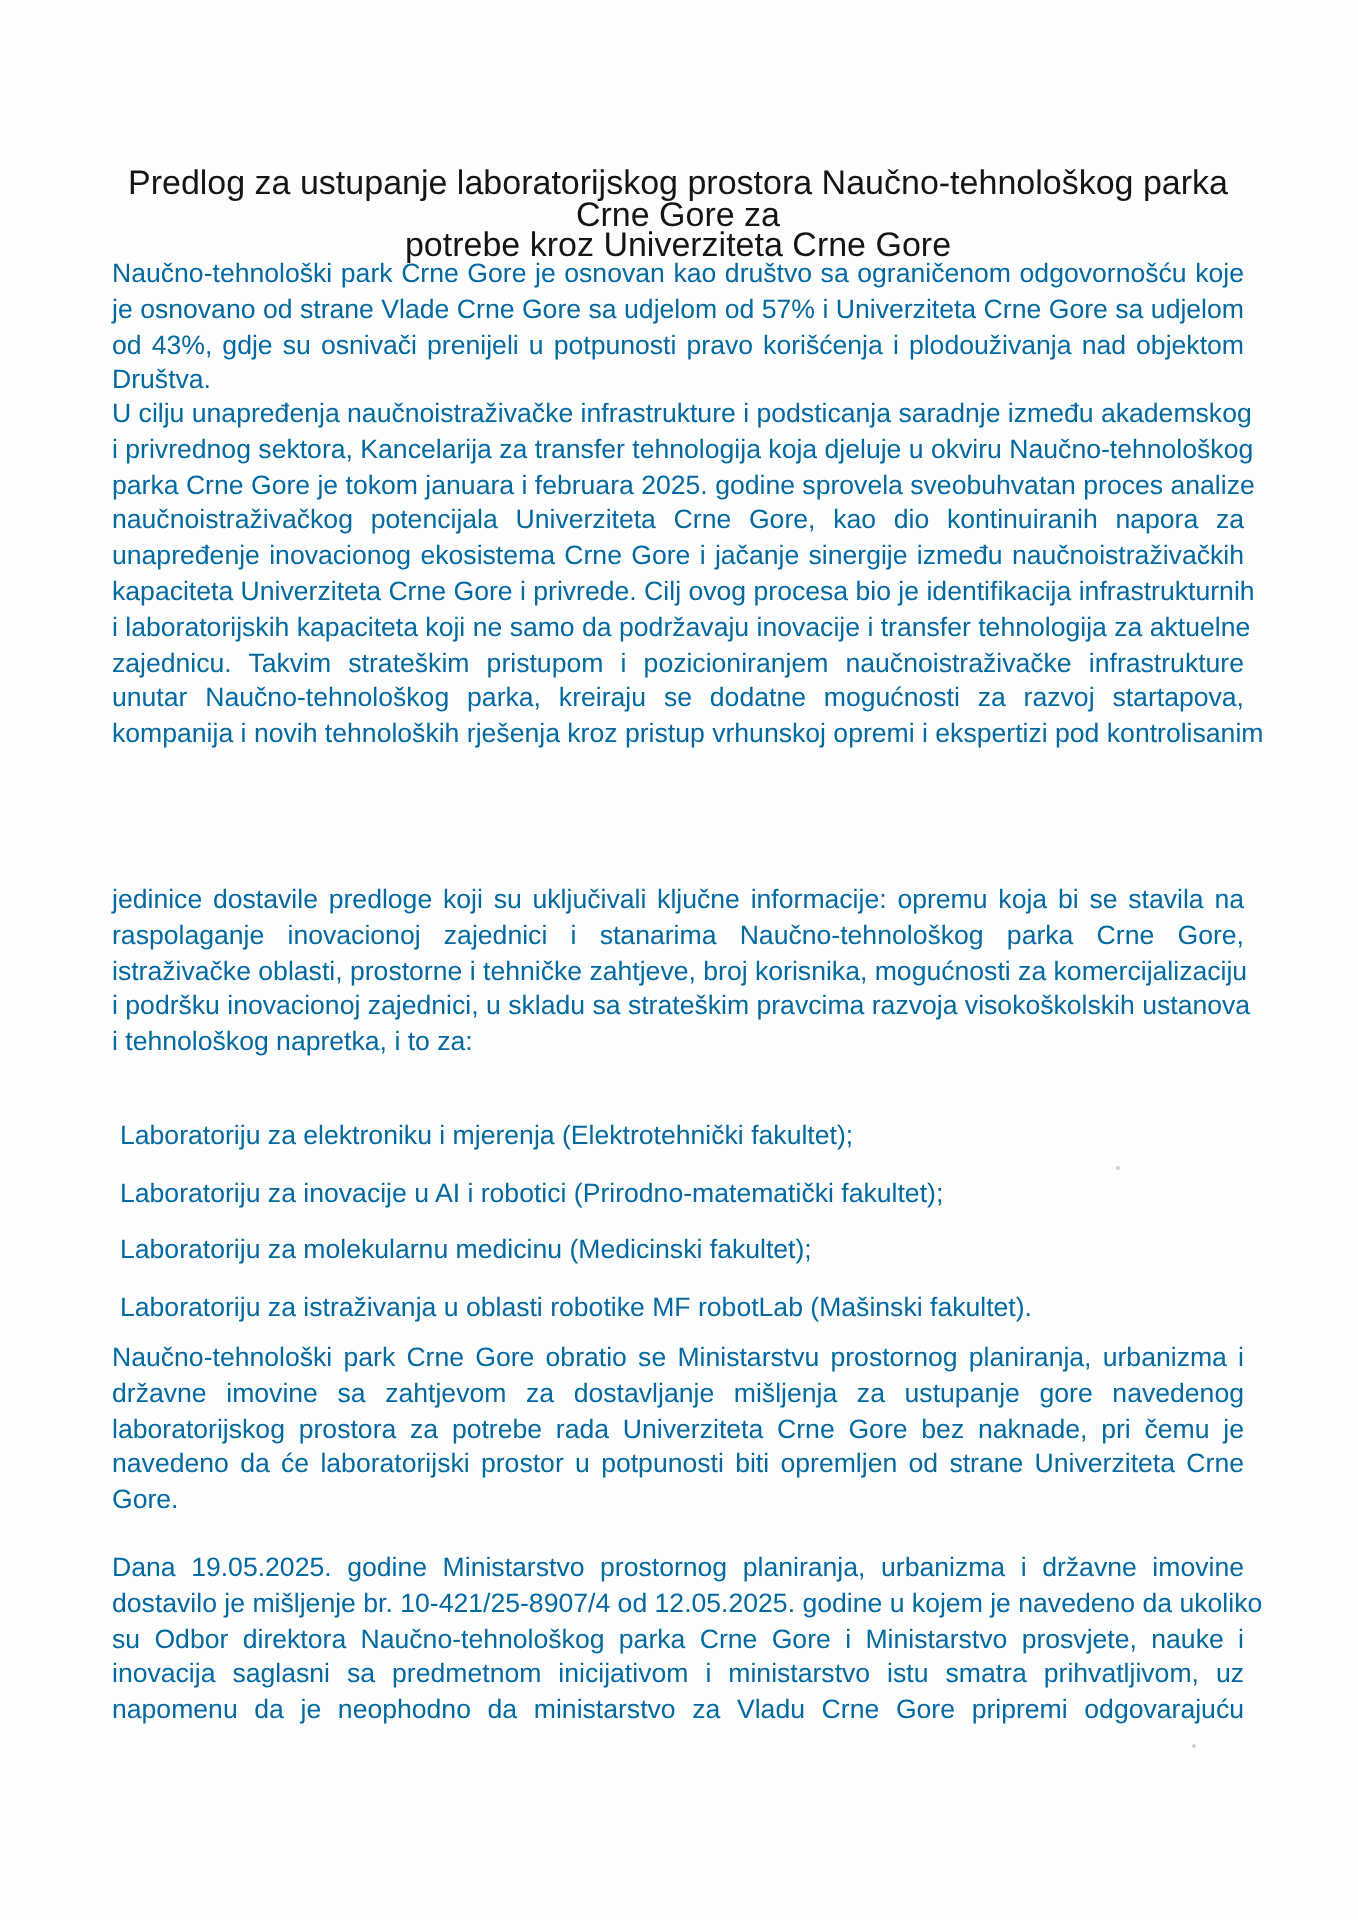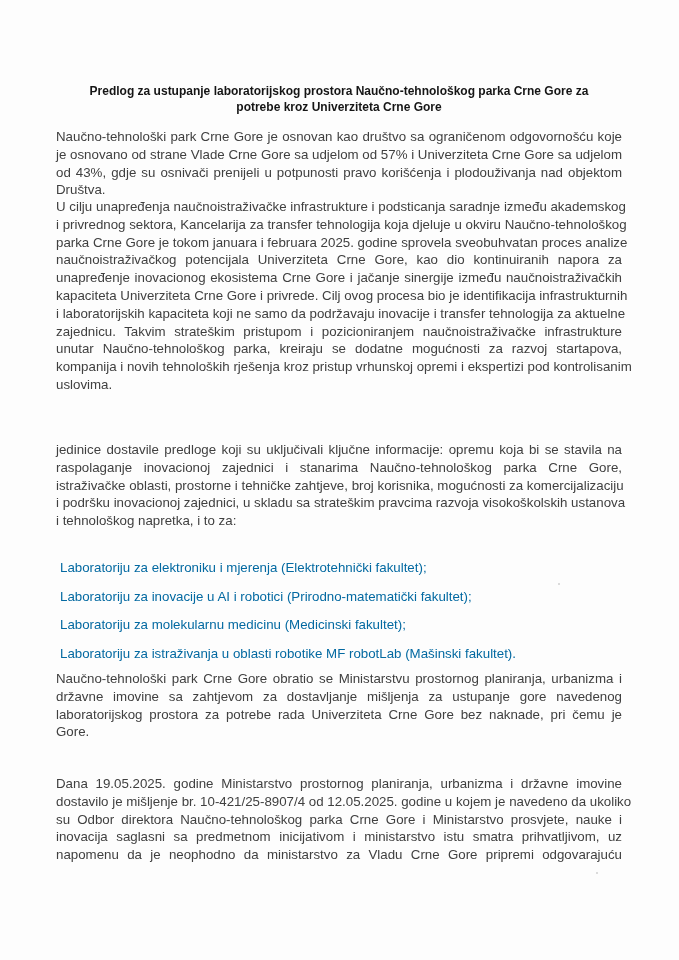--- a/index.html
+++ b/index.html
@@ -22,35 +22,35 @@
       width: 679px;
       height: 960px;
       background: #fdfdfd;
     }
     .title {
       position: absolute;
       left: 56px;
       top: 84px;
       width: 566px;
       text-align: center;
-      font-weight: bold;
-      font-size: 12px;
+      font-weight: normal;
+      font-size: 17px;
       line-height: 15.5px;
       color: #151515;
       margin: 0;
     }
     .para {
       position: absolute;
       left: 56px;
       width: 566px;
       margin: 0;
       font-size: 13.3px;
       line-height: 17.8px;
       text-align: justify;
-      color: #404040;
+      color: #0369a1;
     }
     .para .ln {
       display: block;
       text-align: justify;
       text-align-last: justify;
       white-space: nowrap;
       word-spacing: 0;
     }
     .para .ln.last {
       text-align-last: left;
@@ -93,40 +93,40 @@
     <span class="ln">U cilju unapređenja naučnoistraživačke infrastrukture i podsticanja saradnje između akademskog</span>
     <span class="ln">i privrednog sektora, Kancelarija za transfer tehnologija koja djeluje u okviru Naučno-tehnološkog</span>
     <span class="ln">parka Crne Gore je tokom januara i februara 2025. godine sprovela sveobuhvatan proces analize</span>
     <span class="ln">naučnoistraživačkog potencijala Univerziteta Crne Gore, kao dio kontinuiranih napora za</span>
     <span class="ln">unapređenje inovacionog ekosistema Crne Gore i jačanje sinergije između naučnoistraživačkih</span>
     <span class="ln">kapaciteta Univerziteta Crne Gore i privrede. Cilj ovog procesa bio je identifikacija infrastrukturnih</span>
     <span class="ln">i laboratorijskih kapaciteta koji ne samo da podržavaju inovacije i transfer tehnologija za aktuelne</span>
     <span class="ln">zajednicu. Takvim strateškim pristupom i pozicioniranjem naučnoistraživačke infrastrukture</span>
     <span class="ln">unutar Naučno-tehnološkog parka, kreiraju se dodatne mogućnosti za razvoj startapova,</span>
     <span class="ln">kompanija i novih tehnoloških rješenja kroz pristup vrhunskoj opremi i ekspertizi pod kontrolisanim</span>
-    <span class="ln last">uslovima.</span>
   </p>
 
   <p class="para" style="top:441px">
     <span class="ln">jedinice dostavile predloge koji su uključivali ključne informacije: opremu koja bi se stavila na</span>
     <span class="ln">raspolaganje inovacionoj zajednici i stanarima Naučno-tehnološkog parka Crne Gore,</span>
     <span class="ln">istraživačke oblasti, prostorne i tehničke zahtjeve, broj korisnika, mogućnosti za komercijalizaciju</span>
     <span class="ln">i podršku inovacionoj zajednici, u skladu sa strateškim pravcima razvoja visokoškolskih ustanova</span>
     <span class="ln last">i tehnološkog napretka, i to za:</span>
   </p>
 
   <p class="list-item" style="top:555px">Laboratoriju za elektroniku i mjerenja (Elektrotehnički fakultet);</p>
   <p class="list-item" style="top:584px">Laboratoriju za inovacije u AI i robotici (Prirodno-matematički fakultet);</p>
   <p class="list-item" style="top:612px">Laboratoriju za molekularnu medicinu (Medicinski fakultet);</p>
   <p class="list-item" style="top:641px">Laboratoriju za istraživanja u oblasti robotike MF robotLab (Mašinski fakultet).</p>
 
   <p class="para" style="top:670px">
     <span class="ln">Naučno-tehnološki park Crne Gore obratio se Ministarstvu prostornog planiranja, urbanizma i</span>
     <span class="ln">državne imovine sa zahtjevom za dostavljanje mišljenja za ustupanje gore navedenog</span>
     <span class="ln">laboratorijskog prostora za potrebe rada Univerziteta Crne Gore bez naknade, pri čemu je</span>
+    <span class="ln">navedeno da će laboratorijski prostor u potpunosti biti opremljen od strane Univerziteta Crne</span>
     <span class="ln last">Gore.</span>
   </p>
 
   <p class="para" style="top:775px">
     <span class="ln">Dana 19.05.2025. godine Ministarstvo prostornog planiranja, urbanizma i državne imovine</span>
     <span class="ln">dostavilo je mišljenje br. 10-421/25-8907/4 od 12.05.2025. godine u kojem je navedeno da ukoliko</span>
     <span class="ln">su Odbor direktora Naučno-tehnološkog parka Crne Gore i Ministarstvo prosvjete, nauke i</span>
     <span class="ln">inovacija saglasni sa predmetnom inicijativom i ministarstvo istu smatra prihvatljivom, uz</span>
     <span class="ln">napomenu da je neophodno da ministarstvo za Vladu Crne Gore pripremi odgovarajuću</span>
   </p>

